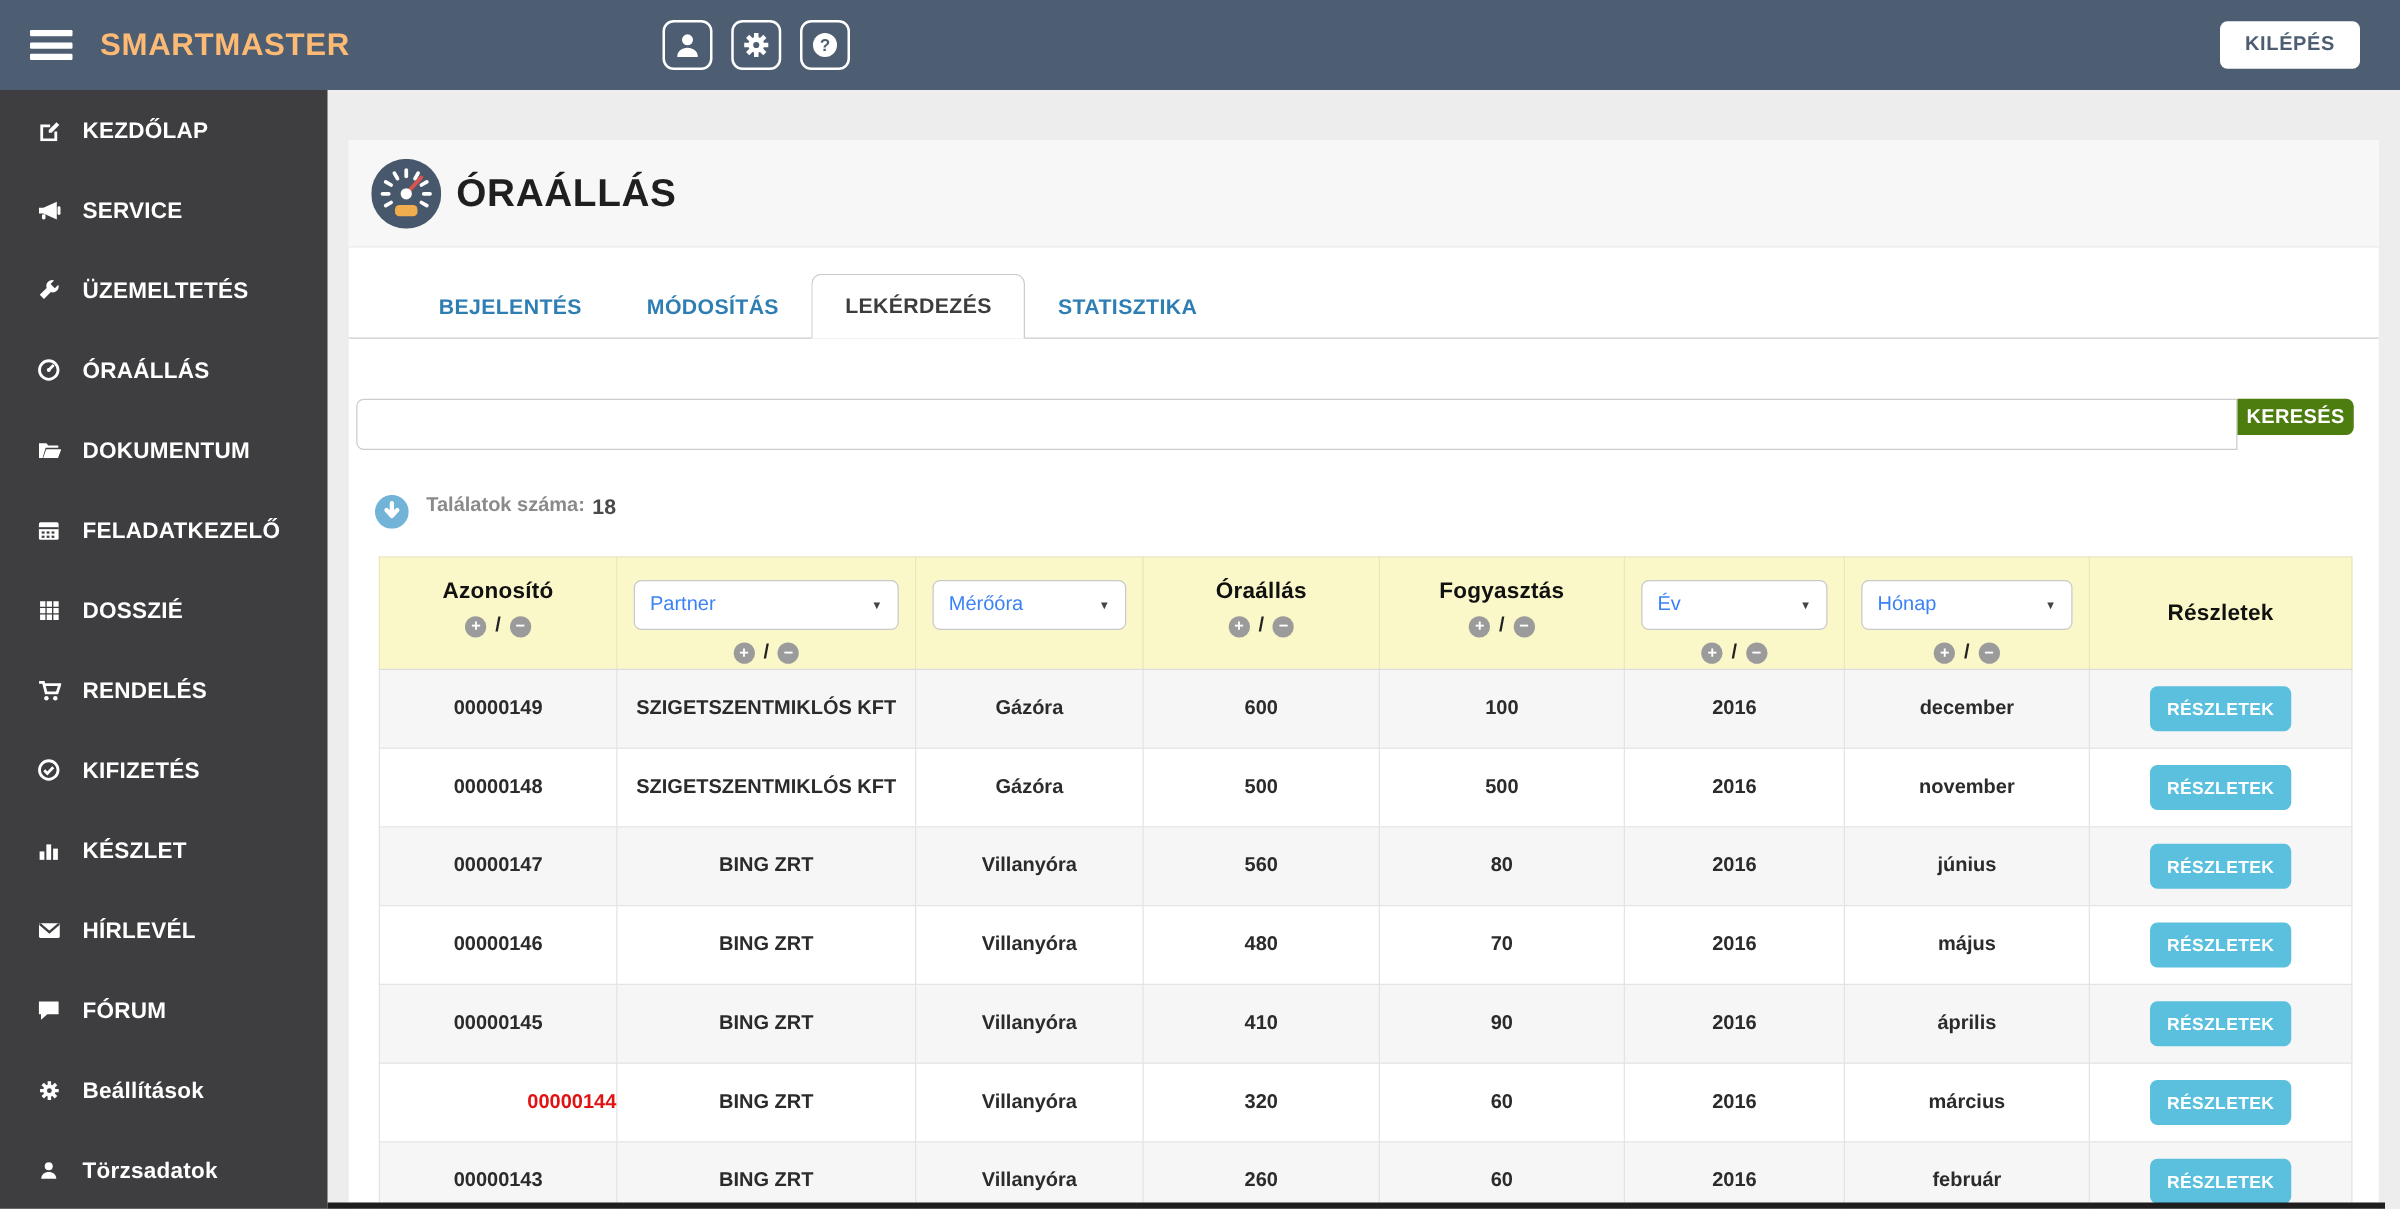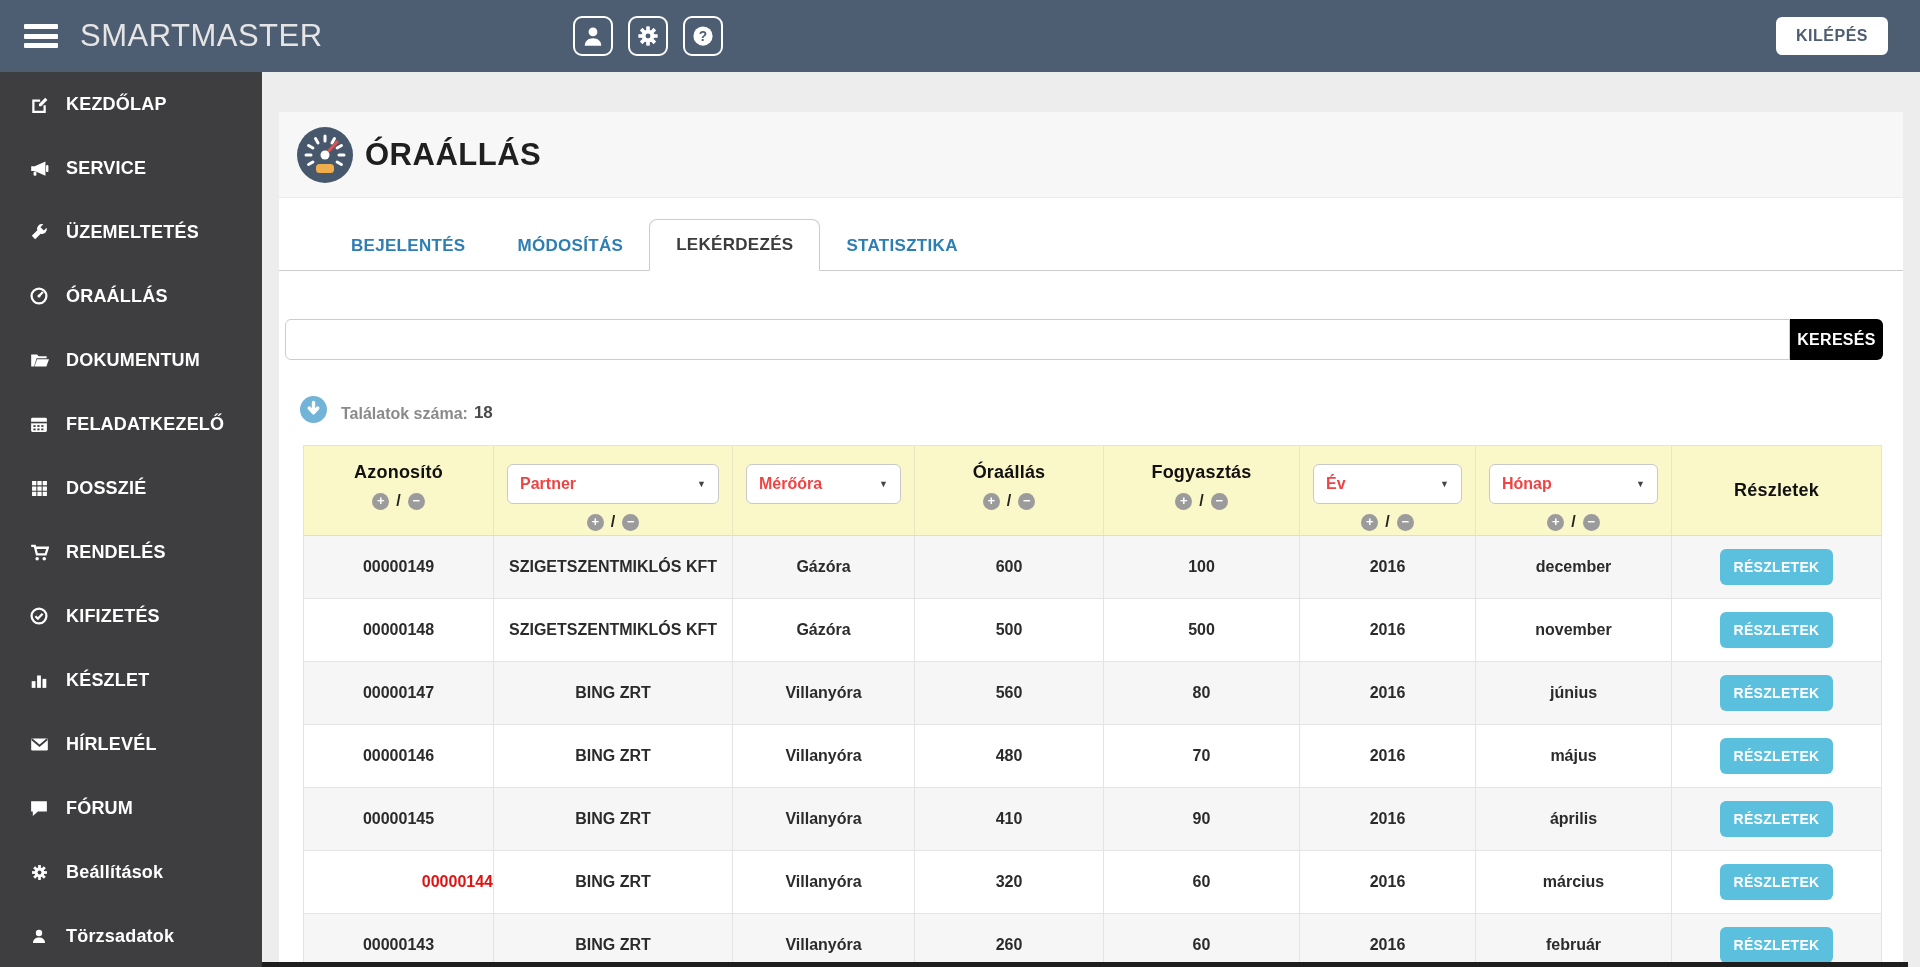--- a/index.html
+++ b/index.html
@@ -5,21 +5,21 @@
   * { margin:0; padding:0; box-sizing:border-box; }
   html,body { width:1920px; height:967px; overflow:hidden;
     font-family:"Liberation Sans", sans-serif; background:#ededed; }
 
   
   .topbar { position:absolute; left:0; top:0; width:1920px; height:72px;
     background:#4d5d72; display:flex; align-items:center; }
   .hamburger { width:34px; height:24px; margin-left:24px; display:flex;
     flex-direction:column; justify-content:space-between; cursor:pointer; }
   .hamburger span { display:block; height:5px; background:#fff; border-radius:1px; }
-  .brand { color:#e5e5e5; font-size:31px; font-weight:normal; letter-spacing:.5px;
+  .brand { color:#fdba74; font-size:25px; font-weight:bold; letter-spacing:.5px;
     margin-left:22px; }
   .topbar-icons { display:flex; gap:15px; margin-left:250px; }
   .tb-btn { width:40px; height:40px; border:2px solid #fff; border-radius:9px;
     display:flex; align-items:center; justify-content:center; cursor:pointer; }
   .logout { margin-left:auto; margin-right:32px; background:#fff; color:#4d5d72;
     font-weight:bold; font-size:16px; letter-spacing:.5px; border:none;
     border-radius:6px; padding:10px 20px; cursor:pointer; }
 
   
   .sidebar { position:absolute; left:0; top:72px; width:262px; height:895px;
@@ -45,45 +45,45 @@
     display:flex; align-items:flex-end; }
   .tab { font-size:17px; font-weight:bold; letter-spacing:.3px; color:#2e7eb3;
     padding:15px 26px; cursor:pointer; position:relative; top:1px; }
   .tab.active { color:#3c3c3c; background:#fff; border:1px solid #ccc;
     border-bottom:1px solid #fff; border-radius:8px 8px 0 0; }
 
   
   .search-row { display:flex; margin:48px 20px 0 6px; }
   .search-input { flex:1; height:41px; border:1px solid #ccc;
     border-radius:6px 0 0 6px; padding:0 12px; font-size:16px; outline:none; }
-  .search-btn { width:93px; height:41px; background:#000000; color:#fff;
+  .search-btn { width:93px; height:29px; background:#4d7c0f; color:#fff;
     border:none; border-radius:0 6px 6px 0; font-weight:bold; font-size:16px;
     letter-spacing:.3px; cursor:pointer; }
 
   
-  .results-row { display:flex; align-items:flex-end; margin:36px 0 0 21px; }
+  .results-row { display:flex; align-items:flex-start; margin:36px 0 0 21px; }
   .results-text { margin-left:14px; font-size:16px; font-weight:bold; color:#8a8a8a; }
   .results-count { margin-left:6px; font-size:17px; font-weight:bold; color:#4a4a4a; }
 
   
   table.grid { margin:22px 0 0 24px; width:1578px; border-collapse:collapse;
     table-layout:fixed; }
   .grid th { background:#faf7c8; height:90px; vertical-align:top;
     border:1px solid #e9e6c0; border-bottom:1px solid #ddd; padding-top:16px; }
   .th-label { font-size:18px; font-weight:bold; color:#111; letter-spacing:.2px; }
   .sort-row { margin-top:9px; display:flex; align-items:center;
     justify-content:center; gap:7px; }
   .sort-circle { width:17px; height:17px; border-radius:50%; background:#9b9b9b;
     color:#fff; font-size:13px; font-weight:bold; line-height:16px;
     text-align:center; cursor:pointer; }
   .sort-slash { color:#222; font-size:16px; font-weight:bold; }
   .hsel { margin:2px auto 0; width:calc(100% - 26px); height:40px; background:#fff;
     border:1px solid #c9c9c9; border-radius:6px; display:flex; align-items:center;
     justify-content:space-between; padding:0 12px; cursor:pointer; }
-  .hsel .txt { font-size:16px; font-weight:bold; color:#ef4444; }
+  .hsel .txt { font-size:16px; font-weight:normal; color:#3b82f6; }
   .hsel .caret { font-size:9px; color:#444; }
 
   .grid td { height:63px; text-align:center; font-size:16px; font-weight:bold;
     color:#2b2b2b; border:1px solid #e4e4e4; border-top:1px solid #ddd; }
   .grid tbody tr:nth-child(odd) { background:#f6f6f6; }
   .grid tbody tr:nth-child(even) { background:#fff; }
   .grid td.red { color:#e11212;text-align:right; }
   .details-btn { background:#5bc0de; color:#fff; border:none; border-radius:6px;
     padding:10px 14px; font-size:14px; font-weight:bold; letter-spacing:.3px;
     cursor:pointer; }

